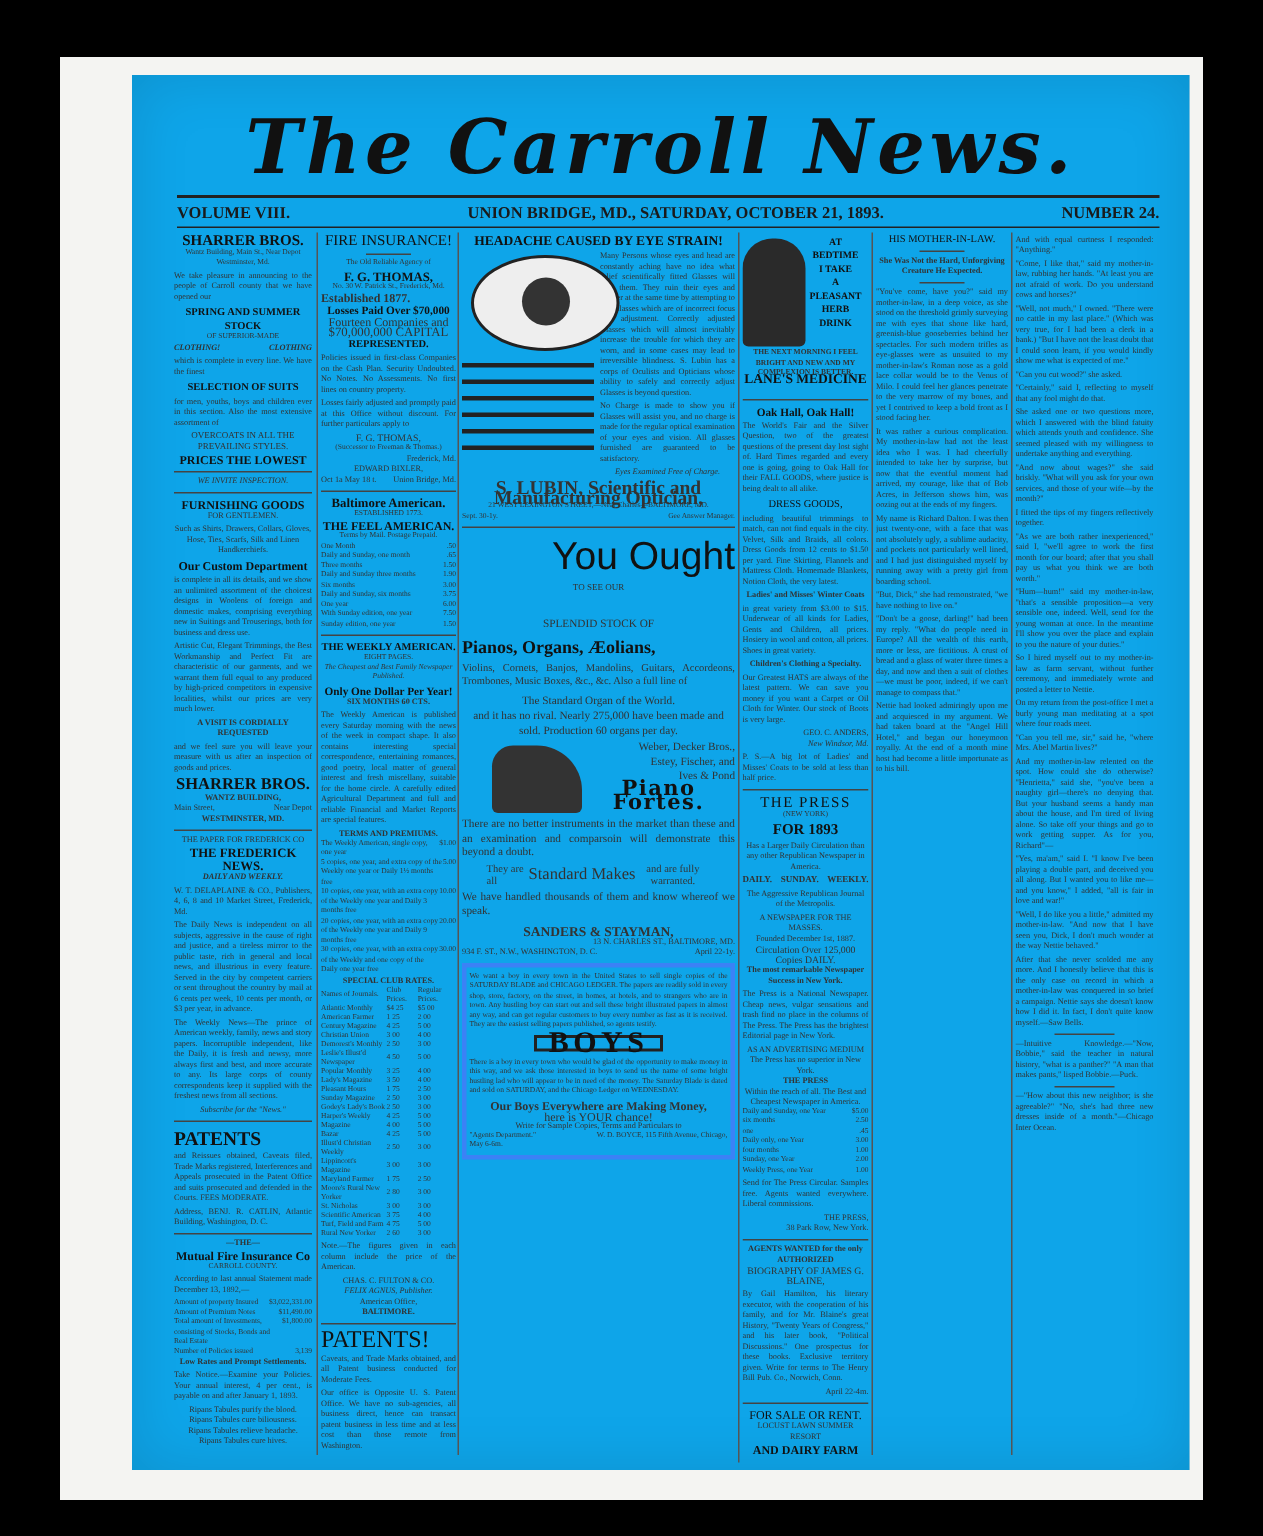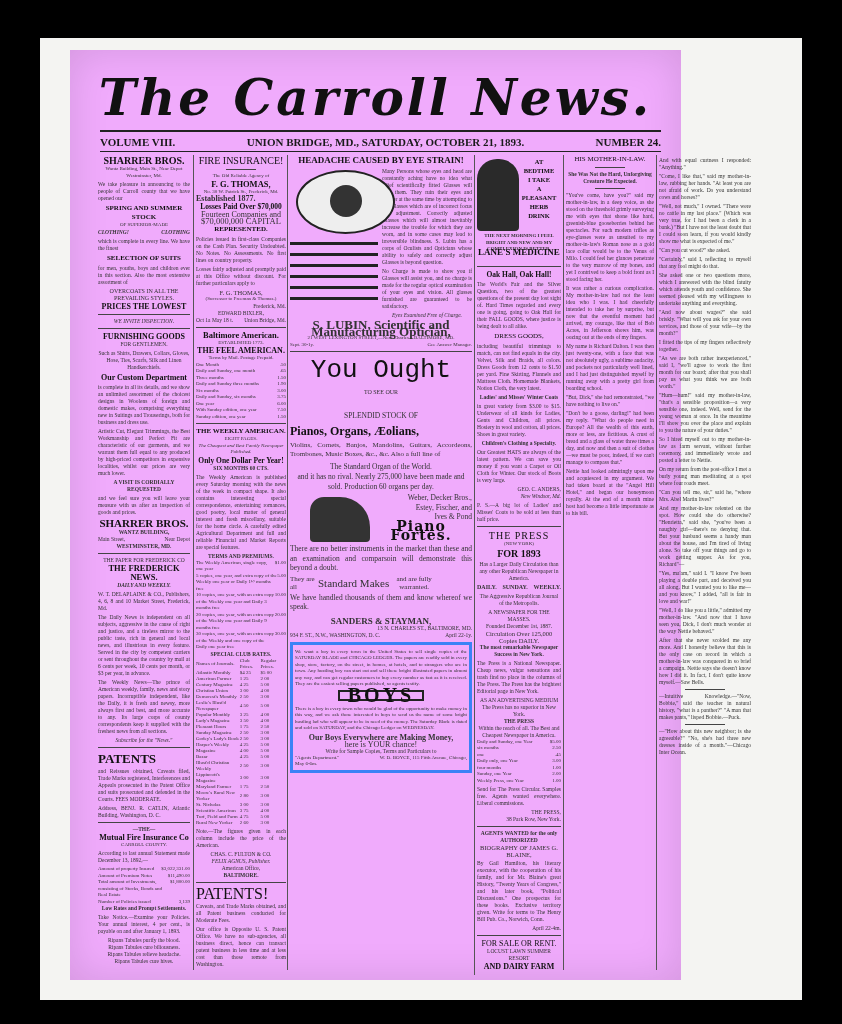--- a/index.html
+++ b/index.html
@@ -1,31 +1,31 @@
 <!DOCTYPE html>
 <html><head>
 <meta charset="utf-8">
 <style>
   html,body{margin:0;padding:0;}
   body{width:842px;height:1024px;background:#000;position:relative;overflow:hidden;font-family:"DejaVu Serif",serif;color:#1a1a1a;}
   .mount{position:absolute;left:40px;top:38px;width:762px;height:962px;background:#f4f4f2;}
-  .sheet{position:absolute;left:70px;top:50px;width:611px;height:930px;background:#f0abfc;box-shadow:inset 0 0 40px rgba(0,0,0,0.12);}
+  .sheet{position:absolute;left:88px;top:50px;width:705px;height:930px;background:#0ea5e9;box-shadow:inset 0 0 40px rgba(0,0,0,0.12);}
   .masthead{position:absolute;left:0;right:0;top:18px;height:60px;text-align:center;font-family:"DejaVu Serif",serif;font-size:50px;font-weight:bold;letter-spacing:3px;color:#111;font-style:italic;}
   .rule{position:absolute;left:30px;right:20px;height:0;border-top:2px solid #222;}
   .dateline{position:absolute;left:30px;right:20px;top:84px;height:16px;font-family:"Liberation Serif",serif;font-size:11px;font-weight:bold;display:flex;justify-content:space-between;align-items:center;}
   .col{position:absolute;top:105px;font-family:"Liberation Serif",serif;font-size:5.5px;line-height:7px;color:#333;overflow:hidden;}
   .vline{position:absolute;top:105px;width:0;border-left:1px solid #555;}
   .hline{border-top:1px solid #444;margin:3px 0;}
   .c{text-align:center;}
   .h1{font-size:13px;line-height:15px;font-weight:bold;color:#111;text-align:left;}
   .h2{font-size:9px;line-height:11px;font-weight:bold;color:#111;text-align:center;}
   .h3{font-size:7px;line-height:9px;font-weight:bold;color:#111;text-align:center;}
   .sm{font-size:5px;line-height:6.5px;}
   p{margin:2px 0;text-align:justify;}
-  .big{font-size:26px;line-height:30px;text-align:center;font-family:Liberation Mono, monospace;color:#111;}
+  .big{font-size:26px;line-height:30px;text-align:right;font-family:Liberation Sans, sans-serif;color:#111;}
   .gothic{font-family:"DejaVu Serif",serif;font-weight:bold;font-size:14px;text-align:center;color:#111;letter-spacing:1px;}
   .row{display:flex;justify-content:space-between;}
   .eye{width:95px;height:60px;border-radius:50%/50%;border:2px solid #222;position:relative;margin:4px 0 0 6px;background:#eee;}
   .eye .iris{position:absolute;left:32px;top:13px;width:32px;height:32px;border-radius:50%;background:#333;}
   .bars div{height:3px;background:#222;margin:8px 0;}
   .boys{border:2px solid #222;font-size:20px;font-weight:bold;letter-spacing:3px;padding:0 8px;display:inline-block;color:#111;}
   .tbl td{font-size:5px;line-height:6px;padding:0;}
 </style>
 </head>
 <body>
@@ -380,21 +380,21 @@
     <div style="display:flex;padding-left:20px;">
       <div style="width:60px;height:45px;margin-top:4px;background:#333;border-radius:14px 30px 4px 4px;"></div>
       <div style="flex:1;text-align:right;font-size:7.5px;line-height:9.5px;">
         <div>Weber, Decker Bros.,</div>
         <div>Estey, Fischer, and</div>
         <div>Ives &amp; Pond</div>
         <div class="gothic" style="text-align:center;">Piano Fortes.</div>
       </div>
     </div>
     <p style="font-size:7.5px;line-height:9.5px;">There are no better instruments in the market than these and an examination and comparsoin will demonstrate this beyond a doubt.</p>
-    <div style="display:flex;align-items:center;justify-content:flex-start;font-size:7px;line-height:8px;">
+    <div style="display:flex;align-items:center;justify-content:center;font-size:7px;line-height:8px;">
       <span style="width:28px;">They are all</span>
       <span style="font-size:11px;">Standard Makes</span>
       <span style="width:50px;text-align:center;">and are fully warranted.</span>
     </div>
     <p style="font-size:7.5px;line-height:9.5px;">We have handled thousands of them and know whereof we speak.</p>
     <div class="c" style="font-size:9px;font-weight:bold;margin-top:6px;">SANDERS &amp; STAYMAN,</div>
     <div style="text-align:right;">13 N. CHARLES ST., BALTIMORE, MD.</div>
     <div class="row">
         <span>934 F. ST., N.W., WASHINGTON, D. C.</span>
         <span>April 22-1y.</span>

